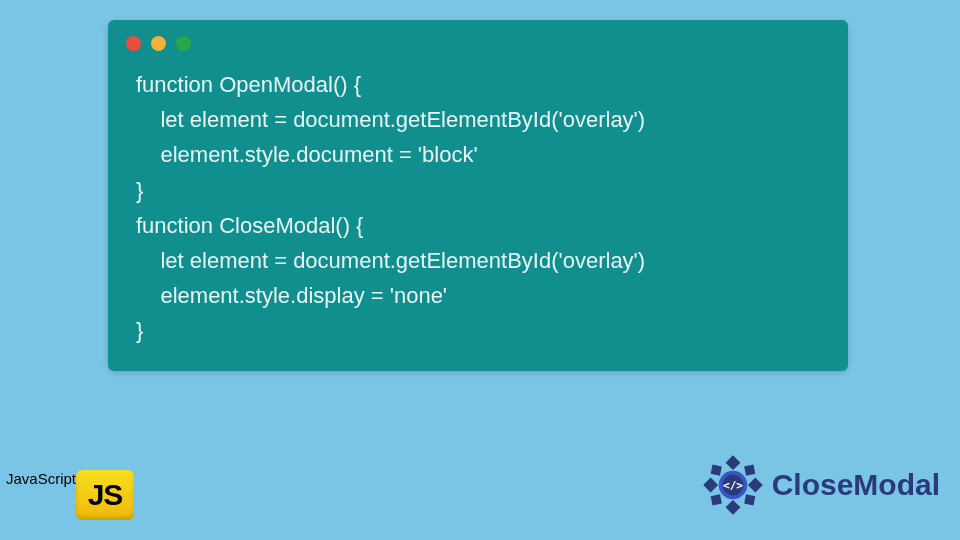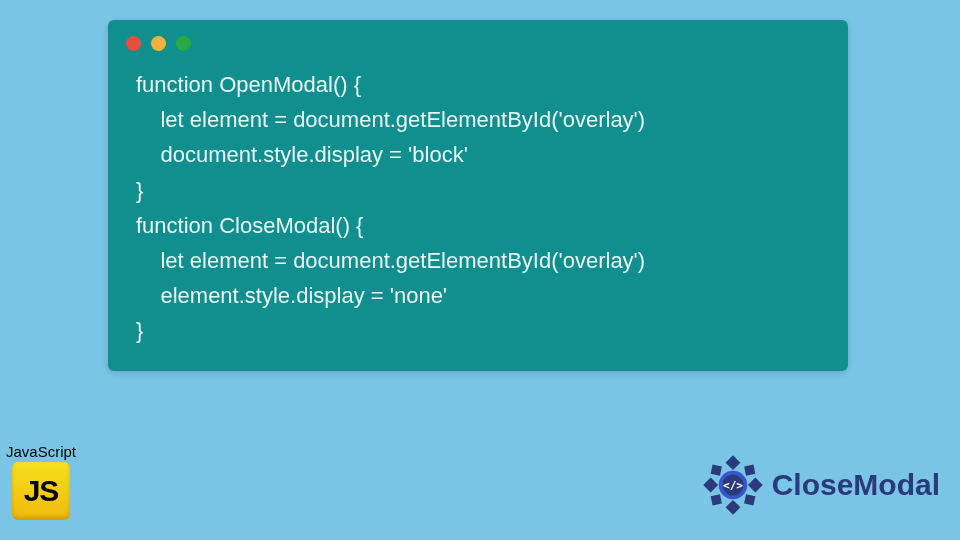--- a/index.html
+++ b/index.html
@@ -40,32 +40,31 @@
     font-size: 22px;
     line-height: 1.6;
     font-family: inherit;
     white-space: pre;
   }
   .js-badge {
     position: absolute;
     left: 6px;
     bottom: 20px;
     display: flex;
-    flex-direction: column;
-    align-items: center;
+    align-items: flex-start;
   }
   .js-label {
     font-size: 15px;
     color: #000;
     font-weight: 500;
     margin-bottom: 2px;
   }
   .js-icon {
     width: 58px;
-    height: 58px;
+    height: 50px;
     background: linear-gradient(180deg,#f7df1e 0%,#f0b90b 100%);
     border-radius: 6px;
     display: flex;
     align-items: center;
     justify-content: center;
     font-weight: 900;
     font-size: 30px;
     color: #000;
     letter-spacing: -1px;
     box-shadow: inset 0 -3px 4px rgba(0,0,0,0.15);
@@ -93,21 +92,21 @@
 <body>
 
 <div class="code-window">
   <div class="traffic-lights">
     <div class="dot red"></div>
     <div class="dot yellow"></div>
     <div class="dot green"></div>
   </div>
   <div class="code-body" id="code-body">function OpenModal() {
     let element = document.getElementById('overlay')
-    document.style.display = 'block'
+    element.style.document = 'block'
 }
 function CloseModal() {
     let element = document.getElementById('overlay')
     element.style.display = 'none'
 }</div>
 </div>
 
 <div class="js-badge">
   <div class="js-label">JavaScript</div>
   <div class="js-icon">JS</div>

